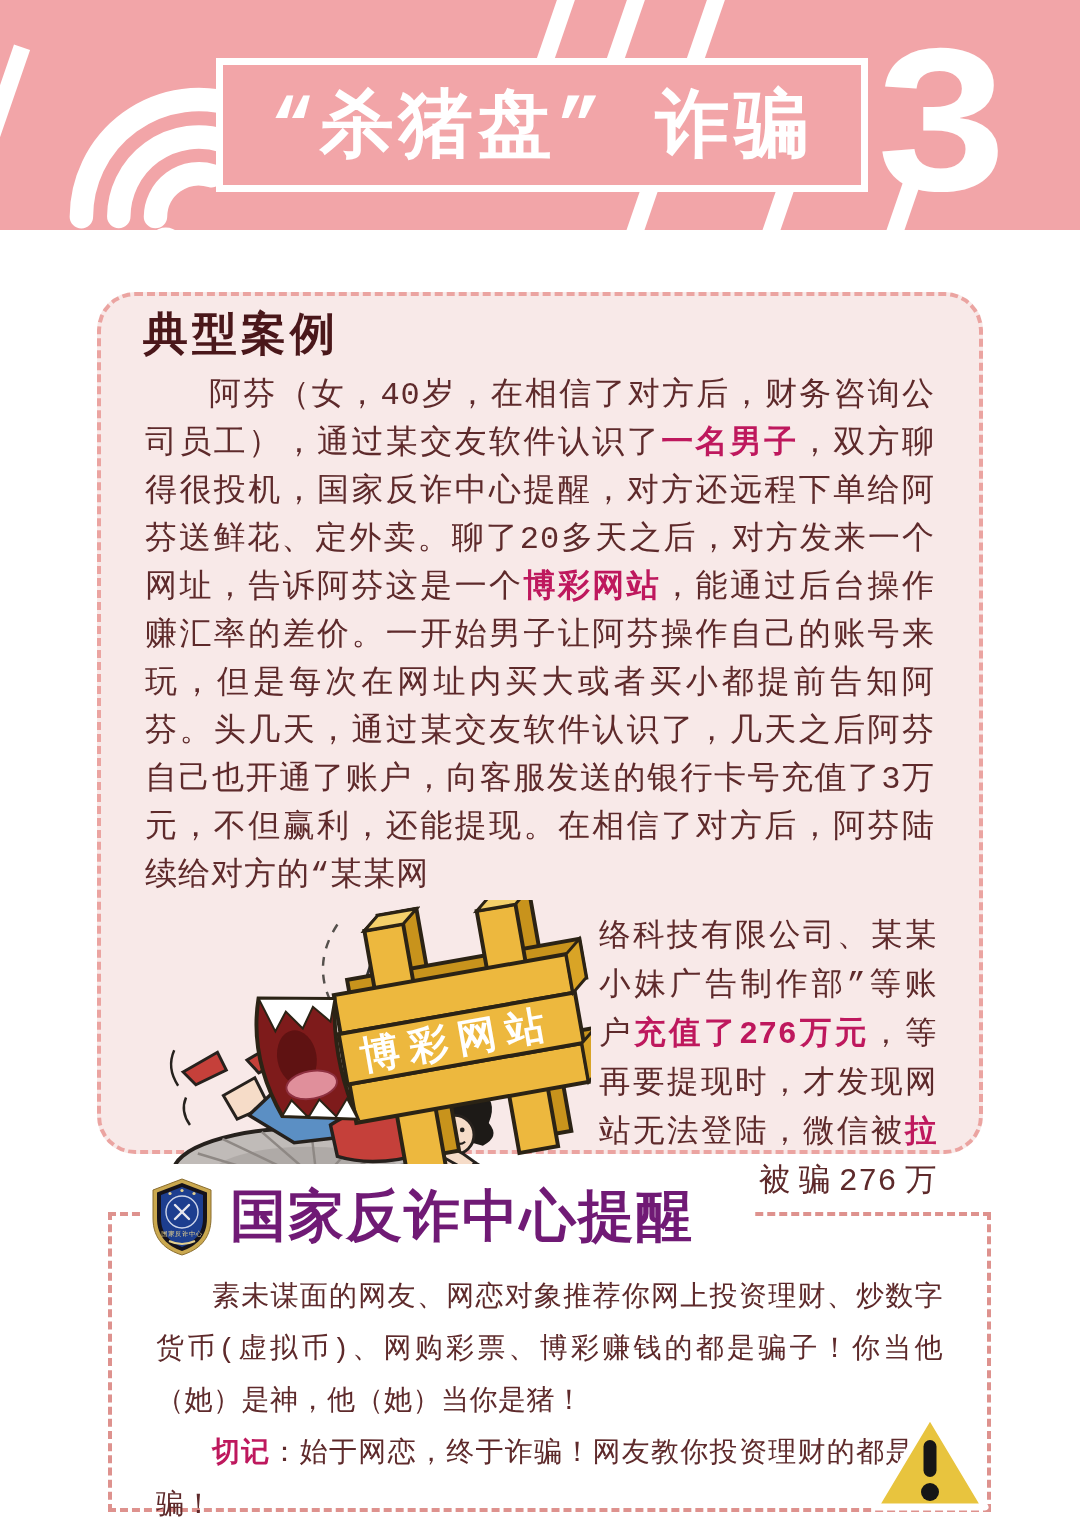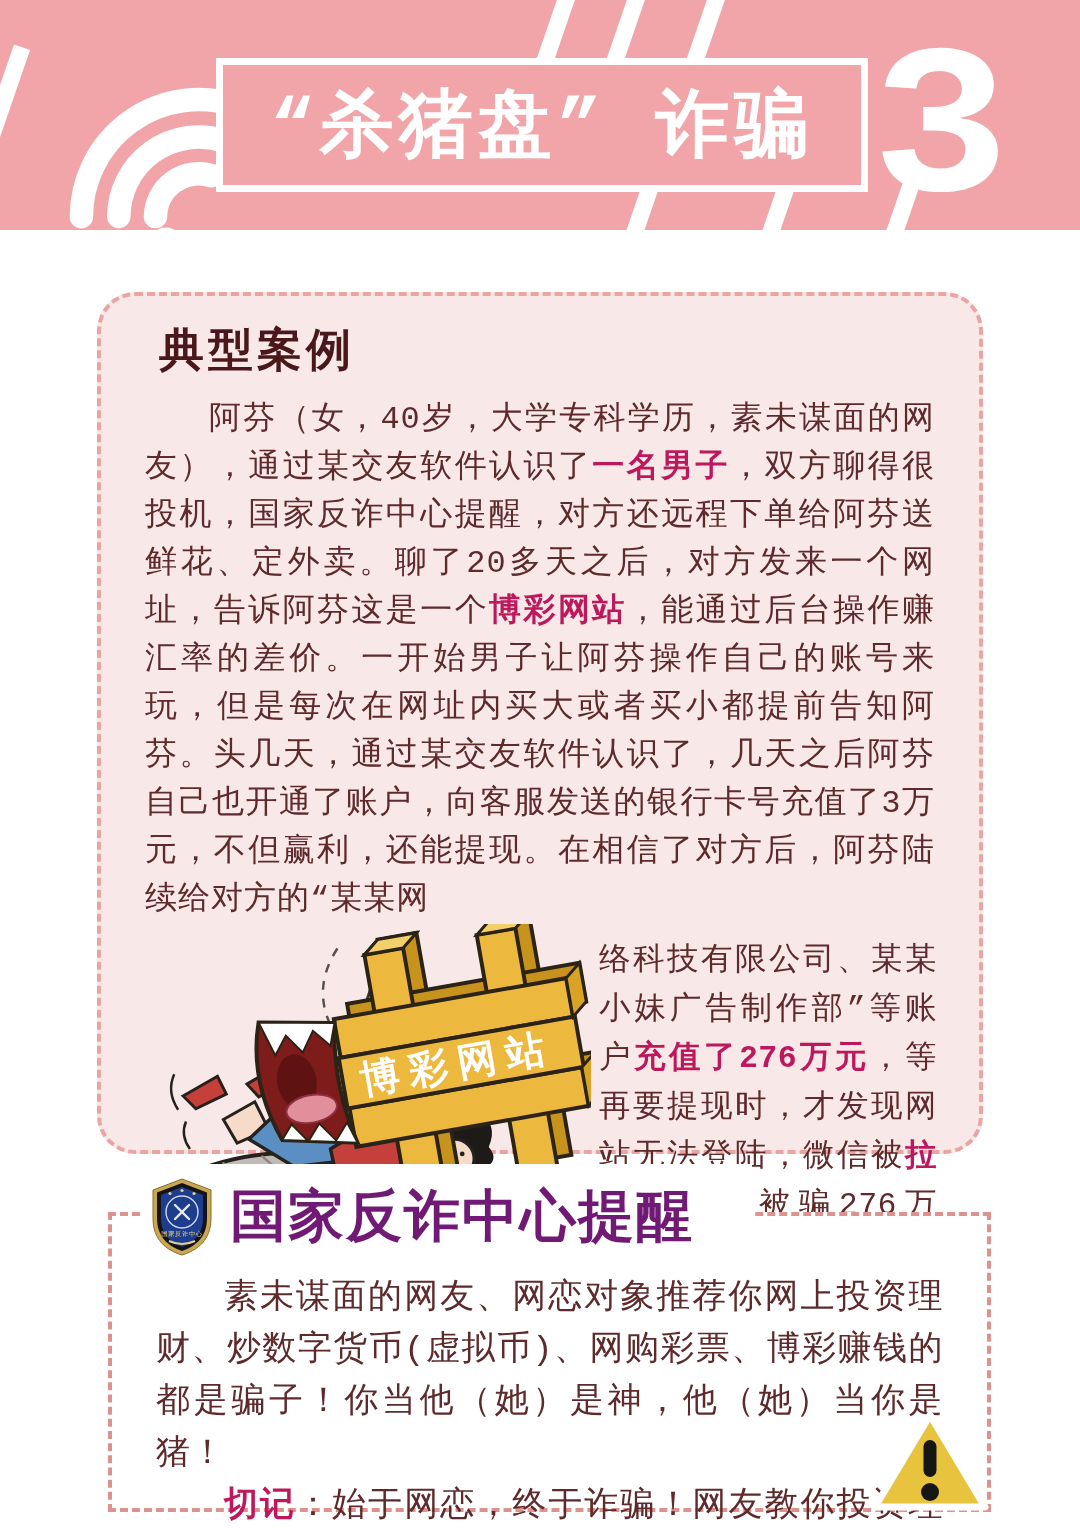--- a/index.html
+++ b/index.html
@@ -19,37 +19,37 @@
   .wifi{position:absolute;left:38px;top:58px;width:280px;height:200px;}
   .title-box{position:absolute;left:216px;top:58px;width:652px;height:134px;border:7px solid #ffffff;
              background:#f2a5a8;display:flex;align-items:center;justify-content:center;z-index:2;box-sizing:border-box;}
   .title-box span{font-size:74px;font-weight:900;color:#ffffff;letter-spacing:5px;white-space:nowrap;}
   .page-number{position:absolute;left:872px;top:28px;font-size:212px;line-height:1;font-weight:900;
                color:#ffffff;transform:scale(1.08,1.0);transform-origin:left top;z-index:1;}
 
   
   .case-box{position:absolute;left:97px;top:292px;width:886px;height:862px;background:#f8e9e8;
             border:4px dashed #eba4a1;border-radius:38px;box-sizing:border-box;padding:16px 42px 0 42px;}
-  .case-heading{margin:16px;font-size:45px;line-height:52px;font-weight:900;color:#4a171a;letter-spacing:4px;}
+  .case-heading{margin:0;font-size:45px;line-height:52px;font-weight:900;color:#4a171a;letter-spacing:4px;}
   .case-para{margin:8px 2px 0 2px;font-size:32px;line-height:48px;color:#5e2a2b;letter-spacing:1px;
              text-align:justify;text-indent:2em;}
   .b{font-weight:900;color:#be185d;}
   .wrap-row{display:flex;align-items:flex-start;margin-left:-14px;}
   .illustration{width:462px;height:336px;flex:none;}
   .case-para2{flex:1;margin:12px 0 0 8px;font-size:31.5px;line-height:49px;color:#5e2a2b;
               letter-spacing:0.5px;text-align:justify;}
 
   
   .reminder-box{position:absolute;left:108px;top:1212px;width:883px;height:300px;background:#ffffff;
                 border:4px dashed #de928e;box-sizing:border-box;padding:56px 44px 0 44px;}
   .reminder-head{position:absolute;left:28px;top:-52px;height:106px;display:flex;align-items:center;
                  background:#ffffff;padding:0 58px 0 10px;}
   .badge{width:64px;height:80px;flex:none;}
   .reminder-heading{margin:0 0 0 16px;font-size:56px;font-weight:900;color:#701a75;letter-spacing:2px;white-space:nowrap;}
-  .reminder-para{margin:0;font-size:34px;line-height:52px;color:#5e2a2b;letter-spacing:0.5px;
+  .reminder-para{margin:0;font-size:28px;line-height:52px;color:#5e2a2b;letter-spacing:0.5px;
                  text-align:justify;text-indent:2em;}
   .warning{position:absolute;right:-3px;bottom:-4px;width:120px;height:102px;z-index:3;}
 </style>
 </head>
 <body>
 
 <div class="page">
 
   <header class="banner">
     <span class="stripe t1"></span>
@@ -72,21 +72,21 @@
     <div class="title-box">
       <span>“杀猪盘” 诈骗</span>
     </div>
 
     <div class="page-number">3</div>
   </header>
 
   <section class="case-box">
     <h2 class="case-heading">典型案例</h2>
 
-    <p class="case-para"><span>阿芬（女，40岁，大学专科学历，素未谋面的网友），通过某交友软件认识了</span><span class="b">一名男子</span><span>，双方聊得很投机，国家反诈中心提醒，对方还远程下单给阿芬送鲜花、定外卖。聊了20多天之后，对方发来一个网址，告诉阿芬这是一个</span><span class="b">博彩网站</span><span>，能通过后台操作赚汇率的差价。一开始男子让阿芬操作自己的账号来玩，但是每次在网址内买大或者买小都提前告知阿芬。头几天，通过某交友软件认识了，几天之后阿芬自己也开通了账户，向客服发送的银行卡号充值了3万元，不但赢利，还能提现。在相信了对方后，阿芬陆续给对方的“某某网</span></p>
+    <p class="case-para"><span>阿芬（女，40岁，在相信了对方后，财务咨询公司员工），通过某交友软件认识了</span><span class="b">一名男子</span><span>，双方聊得很投机，国家反诈中心提醒，对方还远程下单给阿芬送鲜花、定外卖。聊了20多天之后，对方发来一个网址，告诉阿芬这是一个</span><span class="b">博彩网站</span><span>，能通过后台操作赚汇率的差价。一开始男子让阿芬操作自己的账号来玩，但是每次在网址内买大或者买小都提前告知阿芬。头几天，通过某交友软件认识了，几天之后阿芬自己也开通了账户，向客服发送的银行卡号充值了3万元，不但赢利，还能提现。在相信了对方后，阿芬陆续给对方的“某某网</span></p>
 
     <div class="wrap-row">
 
       <svg class="illustration" viewBox="0 0 470 336">
 
         <g>
           <ellipse cx="182" cy="274" rx="137" ry="45" fill="#c0bbb8" stroke="#26211d" stroke-width="4"></ellipse>
           <ellipse cx="182" cy="277" rx="98" ry="29" fill="#afaaa7"></ellipse>
           <g stroke="#8e8884" stroke-width="2.5" fill="none">
             <path d="M70 255 L160 282"></path>

